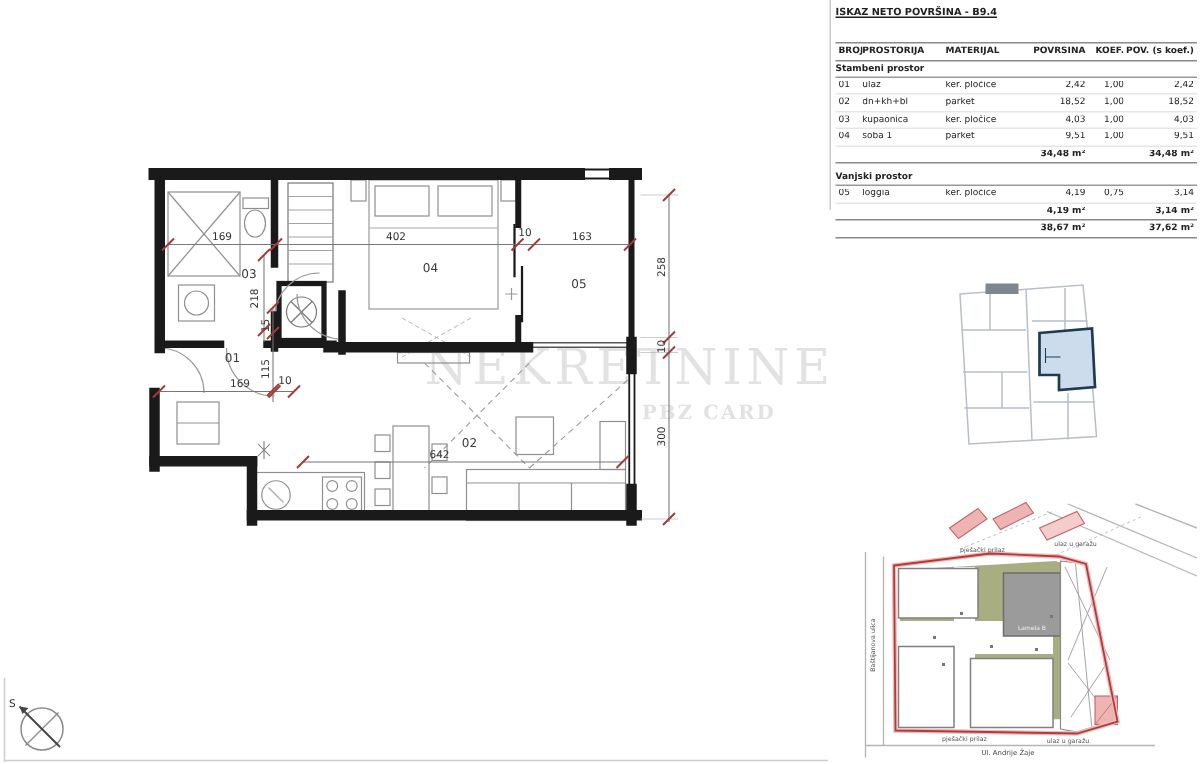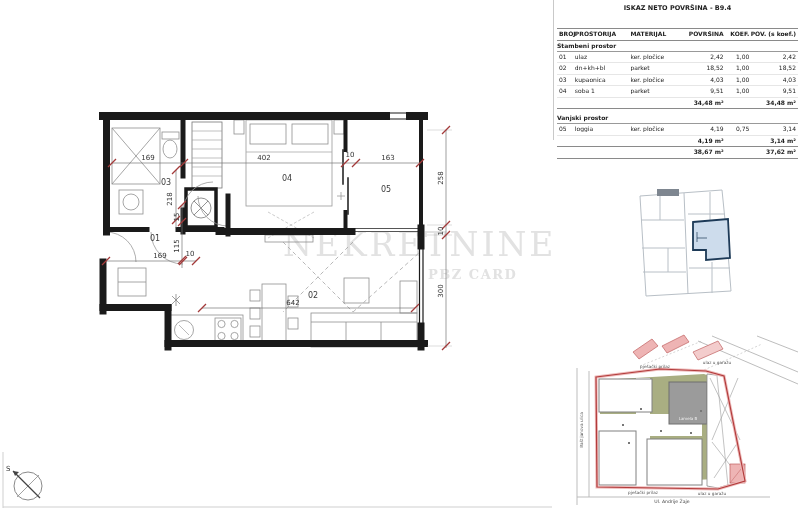--- a/index.html
+++ b/index.html
@@ -6,21 +6,21 @@
   .page{position:relative;width:800px;height:509px;background:#fff;overflow:hidden;
         font-family:"DejaVu Sans",sans-serif;}
   .page-svg{position:absolute;left:0;top:0;}
   svg text{font-family:"DejaVu Sans",sans-serif;}
   svg text.wm{font-family:"DejaVu Serif",serif;}
 
   
   .divider-v{position:absolute;left:553px;top:0;width:1px;height:140px;background:#c9c9c9;}
   .areas-table{position:absolute;left:557px;top:1px;width:241px;color:#222;
                font-size:6px;line-height:1;}
-  .t-title{text-align:center;font-weight:bold;font-size:6.5px;padding:4px 0 16px;}
+  .t-title{text-align:left;font-weight:bold;font-size:6.5px;padding:4px 0 16px;text-decoration:underline;}
   .t-row{display:flex;align-items:center;height:10.5px;border-bottom:1px solid #e6e6e6;}
   .t-head{border-top:1px solid #8a8a8a;border-bottom:1px solid #8a8a8a;font-weight:bold;height:11px;}
   .t-sec{font-weight:bold;height:10px;display:flex;align-items:center;border-bottom:1px solid #999;}
   .t-sum{font-weight:bold;border-bottom:1px solid #8a8a8a;}
   .t-total{font-weight:bold;border-bottom:1px solid #8a8a8a;}
   .t-gap{height:4px;}
   .c{overflow:hidden;white-space:nowrap;}
   .c-num{width:16px;padding-left:2px;}
   .c-name{width:56px;}
   .c-mat{width:56px;}

